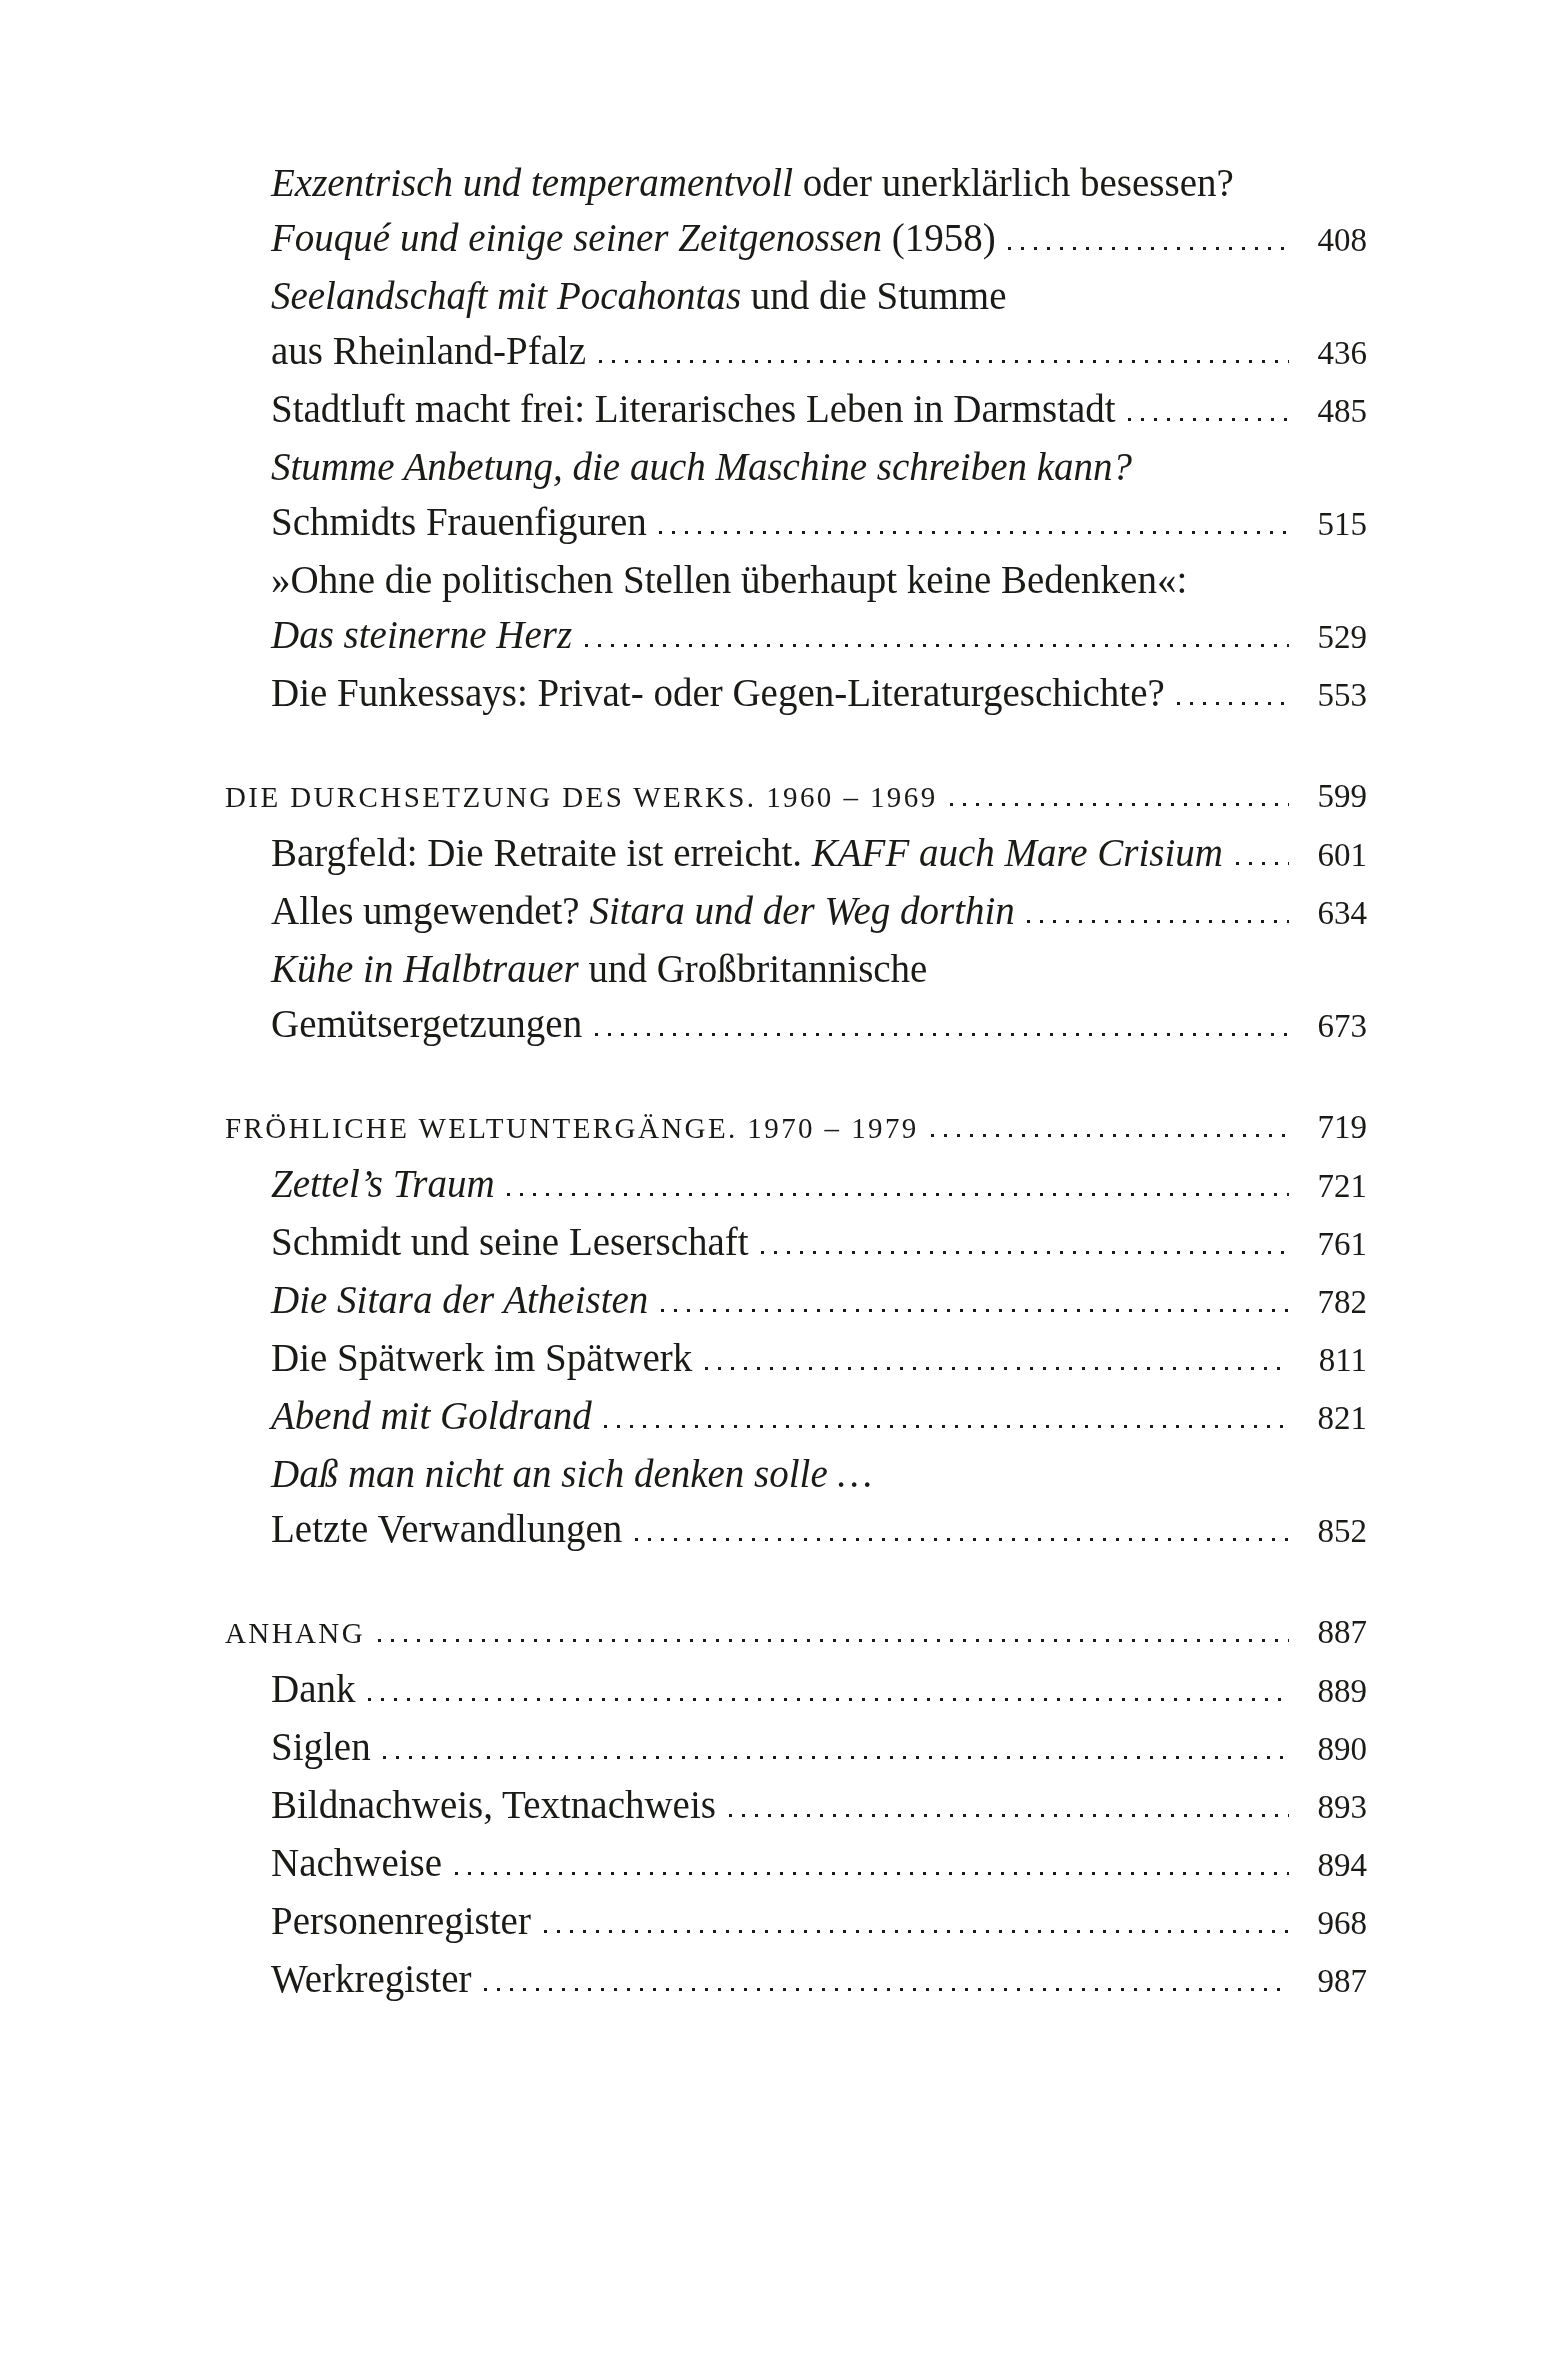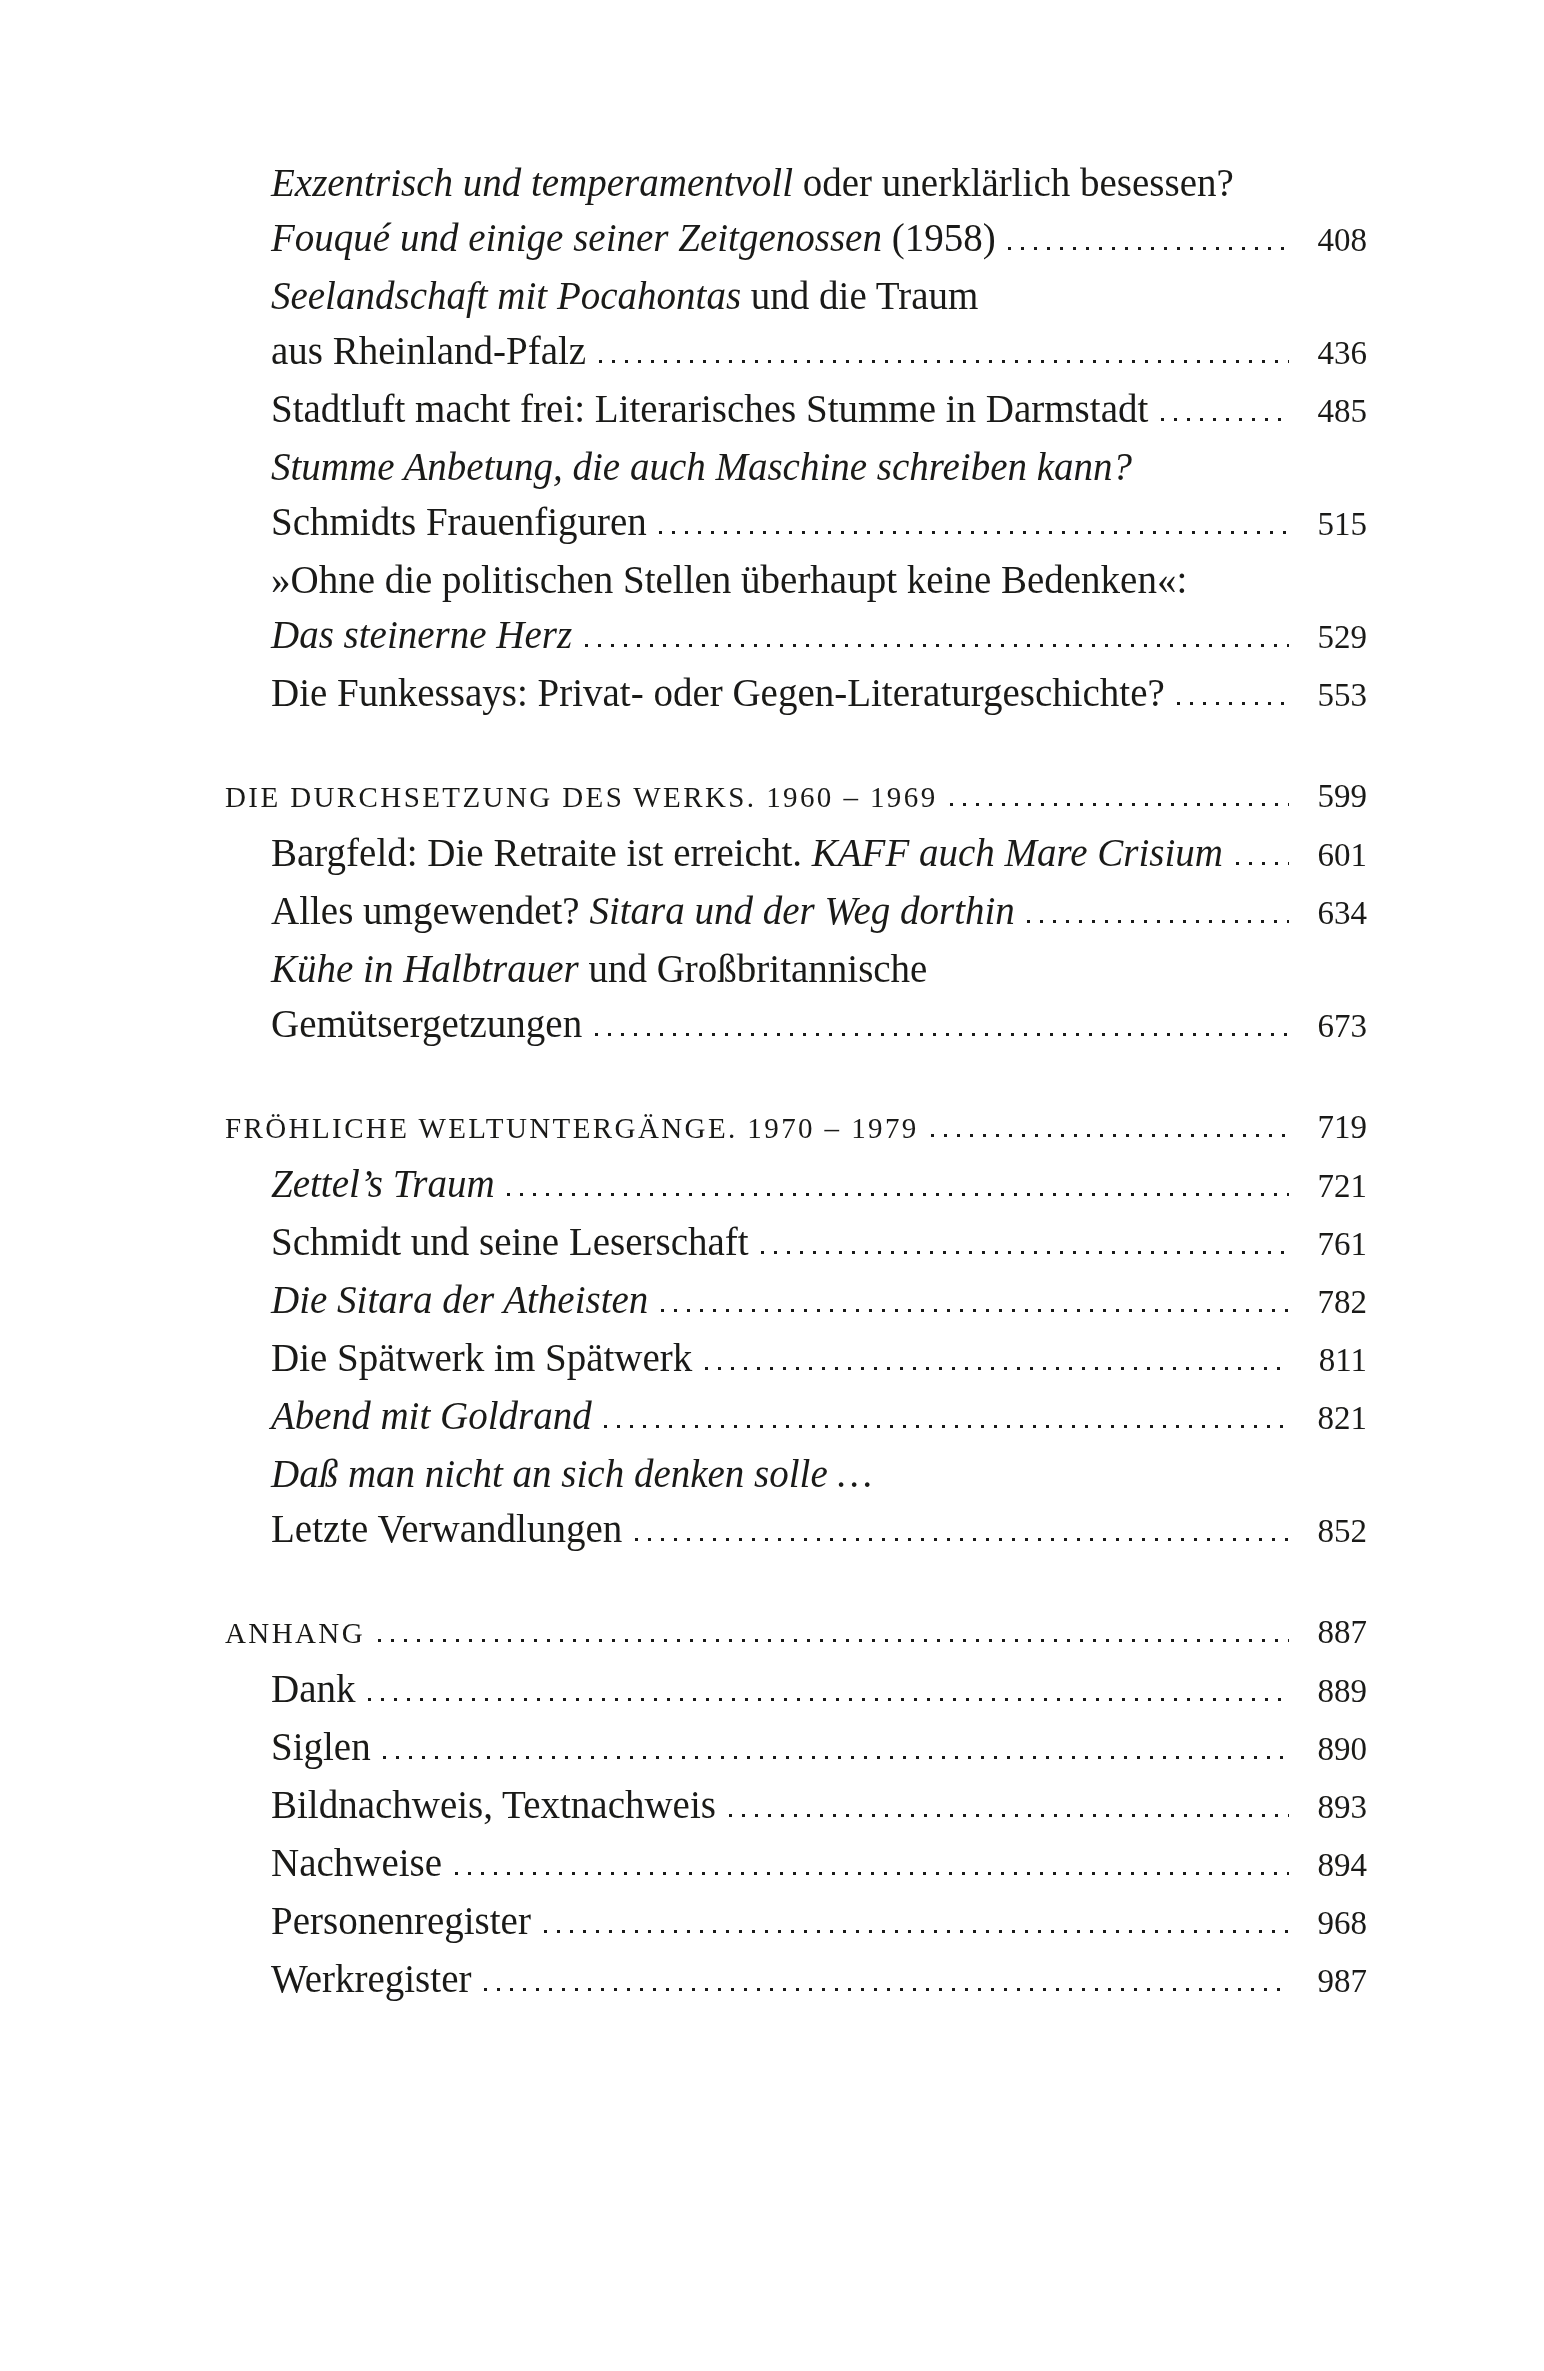--- a/index.html
+++ b/index.html
@@ -64,29 +64,29 @@
   <section class="toc">
       <div class="row entry">
         <span class="txt"><span class="it">Exzentrisch und temperamentvoll</span><span class="ro"> oder unerklärlich besessen?</span></span>
       </div>
       <div class="row entry">
         <span class="txt"><span class="it">Fouqué und einige seiner Zeitgenossen</span><span class="ro"> (1958)</span></span>
         <span class="leader"></span>
         <span class="pagenum">408</span>
       </div>
       <div class="row entry">
-        <span class="txt"><span class="it">Seelandschaft mit Pocahontas</span><span class="ro"> und die Traum</span></span>
+        <span class="txt"><span class="it">Seelandschaft mit Pocahontas</span><span class="ro"> und die Stumme</span></span>
       </div>
       <div class="row entry">
         <span class="txt"><span class="ro">aus Rheinland-Pfalz</span></span>
         <span class="leader"></span>
         <span class="pagenum">436</span>
       </div>
       <div class="row entry">
-        <span class="txt"><span class="ro">Stadtluft macht frei: Literarisches Stumme in Darmstadt</span></span>
+        <span class="txt"><span class="ro">Stadtluft macht frei: Literarisches Leben in Darmstadt</span></span>
         <span class="leader"></span>
         <span class="pagenum">485</span>
       </div>
       <div class="row entry">
         <span class="txt"><span class="it">Stumme Anbetung, die auch Maschine schreiben kann?</span></span>
       </div>
       <div class="row entry">
         <span class="txt"><span class="ro">Schmidts Frauenfiguren</span></span>
         <span class="leader"></span>
         <span class="pagenum">515</span>

